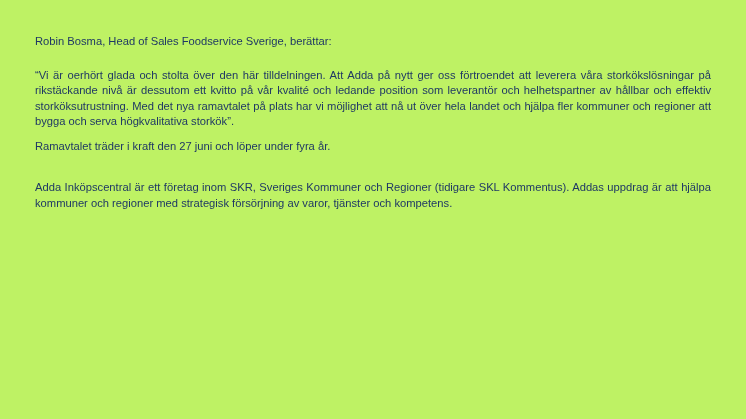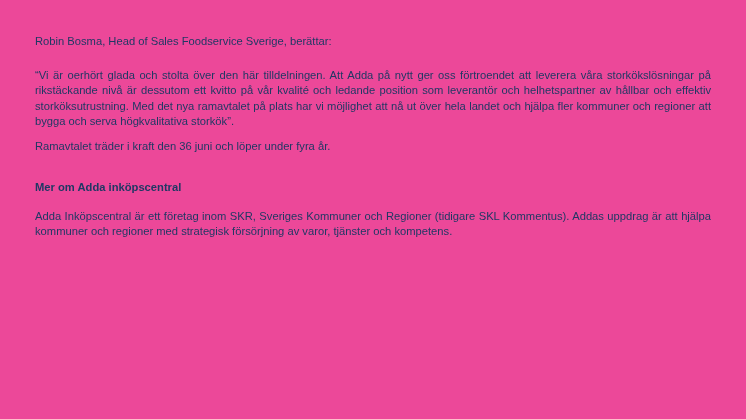--- a/index.html
+++ b/index.html
@@ -9,21 +9,21 @@
   body {
     width: 746px;
     height: 419px;
     background: #ffffff;
     font-family: "Liberation Sans", sans-serif;
   }
   .page {
     position: relative;
     width: 746px;
     height: 419px;
-    background: #ec4899;
+    background: #bef264;
     box-sizing: border-box;
   }
   .content {
     position: absolute;
     left: 35px;
     top: 34px;
     width: 676px;
   }
   .para {
     color: #1f3864;
@@ -56,22 +56,21 @@
 </head>
 <body>
 
 <div class="page">
   <div class="content">
 
     <p class="para lead">Robin Bosma, Head of Sales Foodservice Sverige, berättar:</p>
 
     <p class="para quote">“Vi är oerhört glada och stolta över den här tilldelningen. Att Adda på nytt ger oss förtroendet att leverera våra storkökslösningar på rikstäckande nivå är dessutom ett kvitto på vår kvalité och ledande position som leverantör och helhetspartner av hållbar och effektiv storköksutrustning. Med det nya ramavtalet på plats har vi möjlighet att nå ut över hela landet och hjälpa fler kommuner och regioner att bygga och serva högkvalitativa storkök”.</p>
 
-    <p class="para">Ramavtalet träder i kraft den 36 juni och löper under fyra år.</p>
+    <p class="para">Ramavtalet träder i kraft den 27 juni och löper under fyra år.</p>
 
     <div class="spacer-before-heading"></div>
 
-    <p class="heading">Mer om Adda inköpscentral</p>
 
     <p class="para last">Adda Inköpscentral är ett företag inom SKR, Sveriges Kommuner och Regioner (tidigare SKL Kommentus). Addas uppdrag är att hjälpa kommuner och regioner med strategisk försörjning av varor, tjänster och kompetens.</p>
 
   </div>
 </div>
 
 </body></html>

